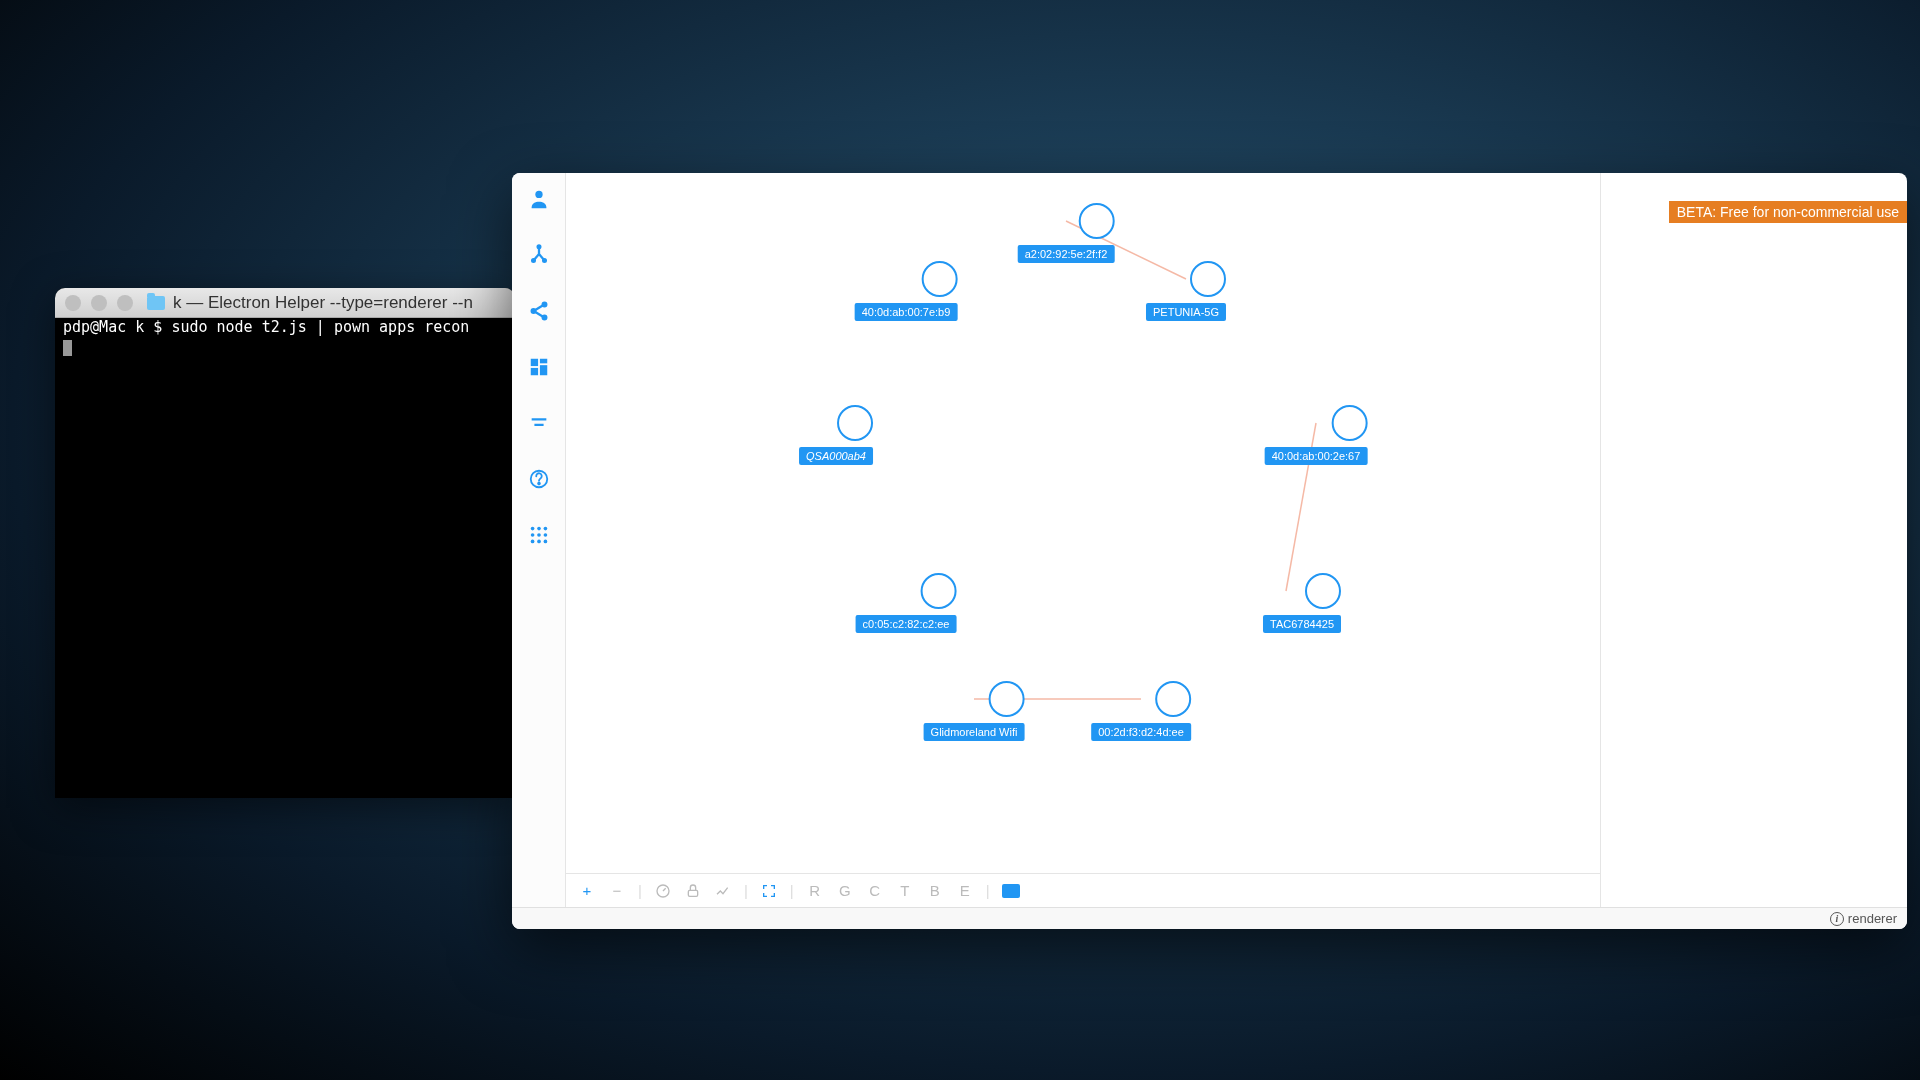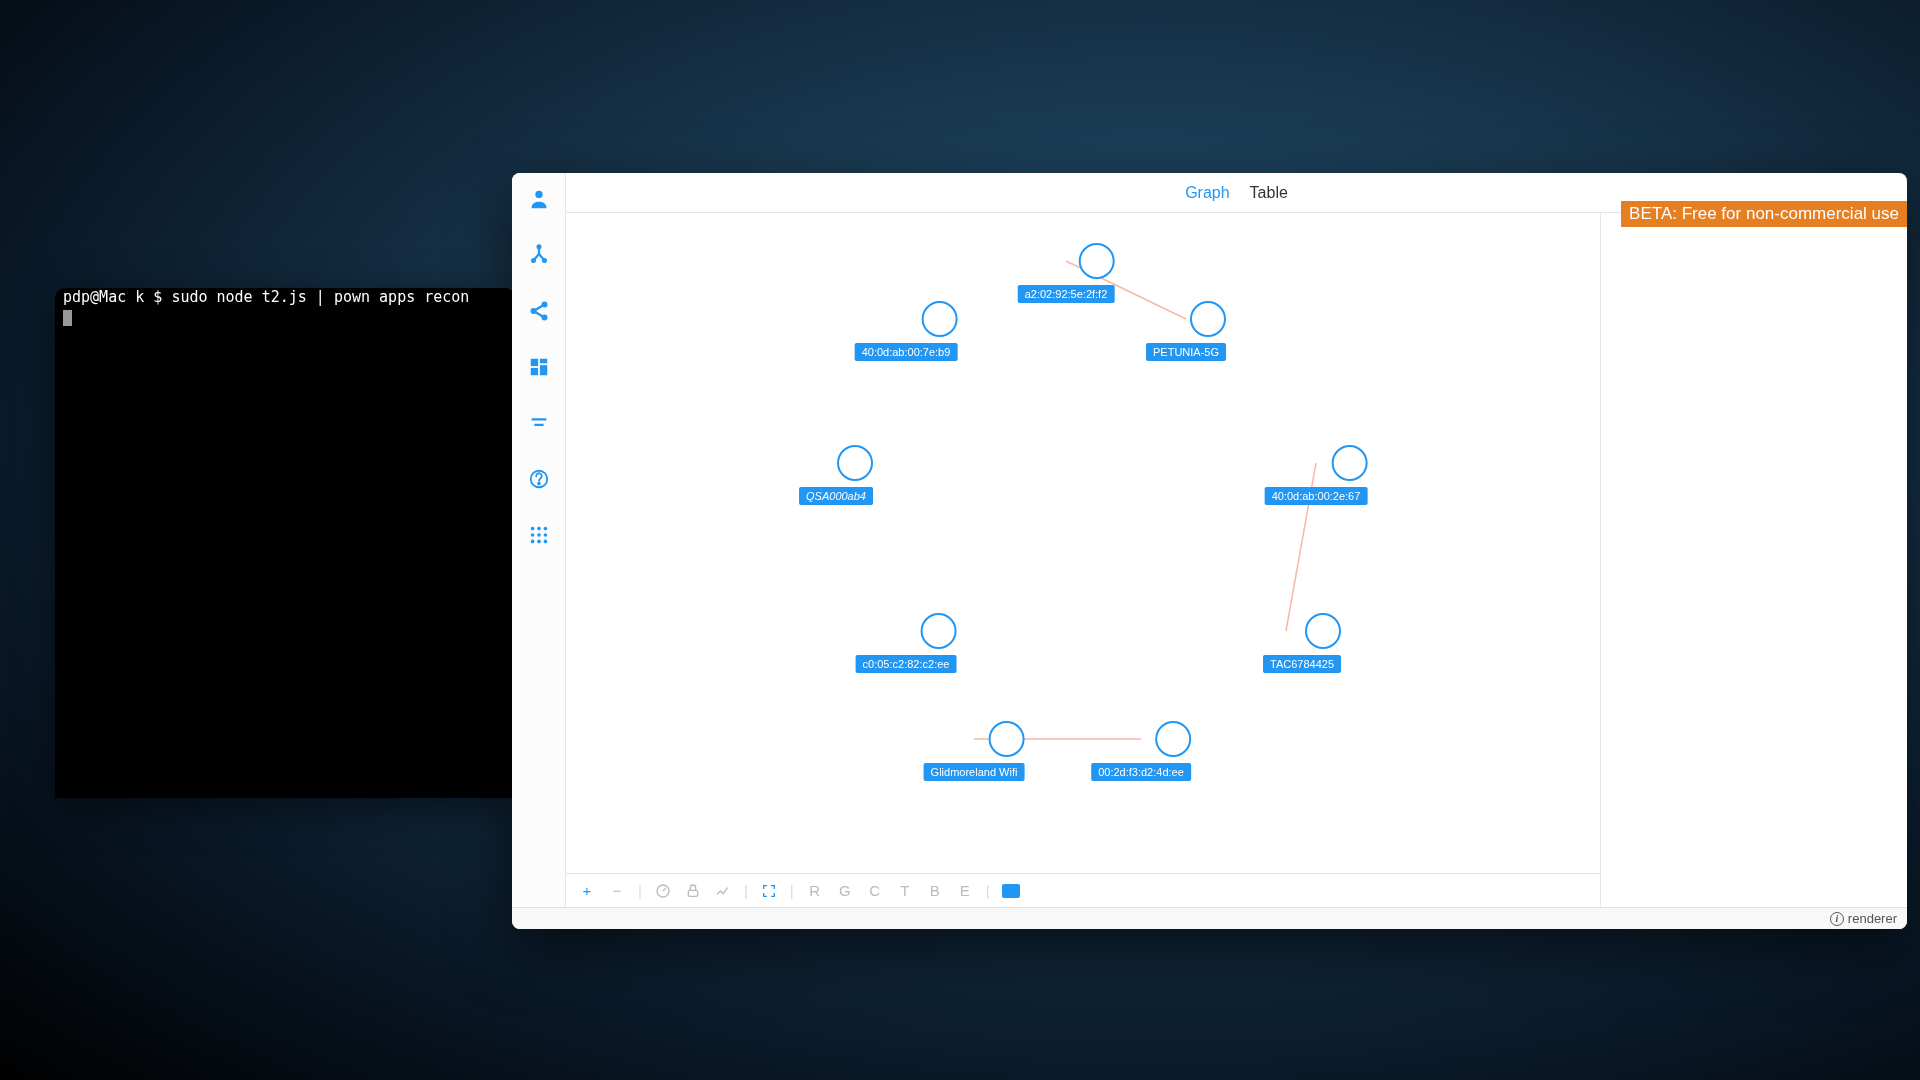--- a/index.html
+++ b/index.html
@@ -110,21 +110,21 @@
     min-height: 0;
   }
 
   
   .beta-banner {
     position: absolute;
     top: 28px;
     right: 0;
     background: #e67e22;
     color: #fff;
-    font-size: 17px;
+    font-size: 14px;
     padding: 3px 8px;
     z-index: 20;
   }
 
   
   .sidebar {
     width: 54px;
     background: #fcfcfc;
     border-right: 1px solid #e5e5e5;
     display: flex;
@@ -279,20 +279,29 @@
     font-size: 10px;
     font-weight: bold;
     font-family: Georgia, serif;
     font-style: italic;
   }
 </style>
 </head>
 <body>
 
 <div class="terminal-window">
+  <div class="terminal-titlebar">
+    <div class="traffic-lights">
+      <div class="tl tl-inactive"></div>
+      <div class="tl tl-inactive"></div>
+      <div class="tl tl-inactive"></div>
+    </div>
+    <div class="folder-icon"></div>
+    <div class="terminal-title">k — Electron Helper --type=renderer --n</div>
+  </div>
   <div class="terminal-body">
     <span>pdp@Mac k $ </span><span>sudo node t2.js | pown apps recon</span>
     <br>
     <span class="cursor-block"></span>
   </div>
 </div>
 
 <div class="recon-window">
   <div class="beta-banner">BETA: Free for non-commercial use</div>
 
@@ -350,24 +359,20 @@
             <circle cx="12" cy="12" r="2"></circle>
             <circle cx="19" cy="12" r="2"></circle>
             <circle cx="5" cy="19" r="2"></circle>
             <circle cx="12" cy="19" r="2"></circle>
             <circle cx="19" cy="19" r="2"></circle>
           </svg>
       </div>
     </div>
 
     <div class="main">
-      <div class="tabs">
-        <div class="tab active">Graph</div>
-        <div class="tab">Table</div>
-      </div>
 
       <div class="main-inner">
         <div class="canvas-wrap">
           <div class="graph-canvas">
             <svg class="edge-svg">
                 <line x1="500" y1="48" x2="620" y2="106"></line>
                 <line x1="750" y1="250" x2="720" y2="418"></line>
                 <line x1="408" y1="526" x2="575" y2="526"></line>
               </svg>
           <div class="node" style="left: 500px; top: 30px;">

